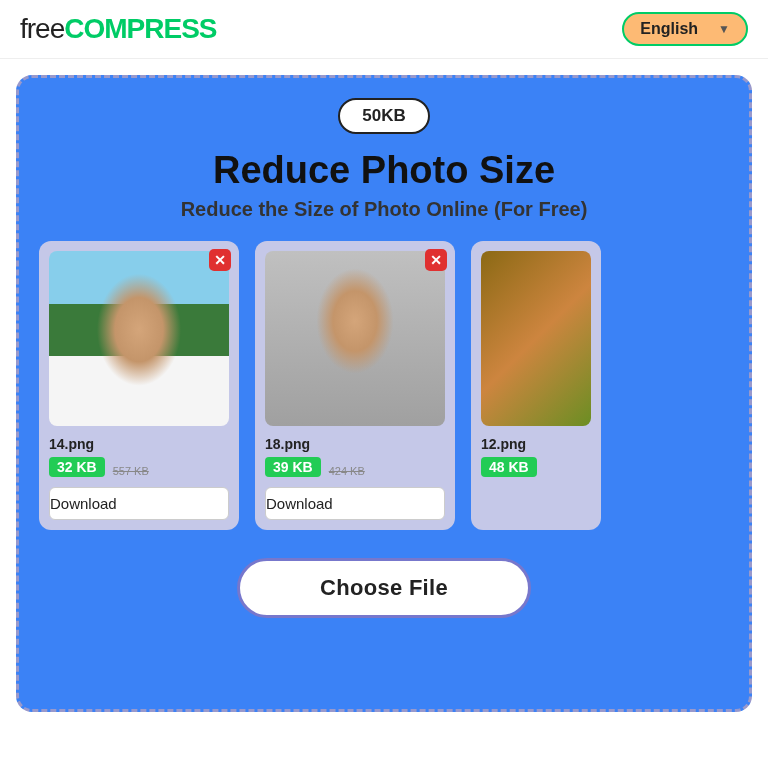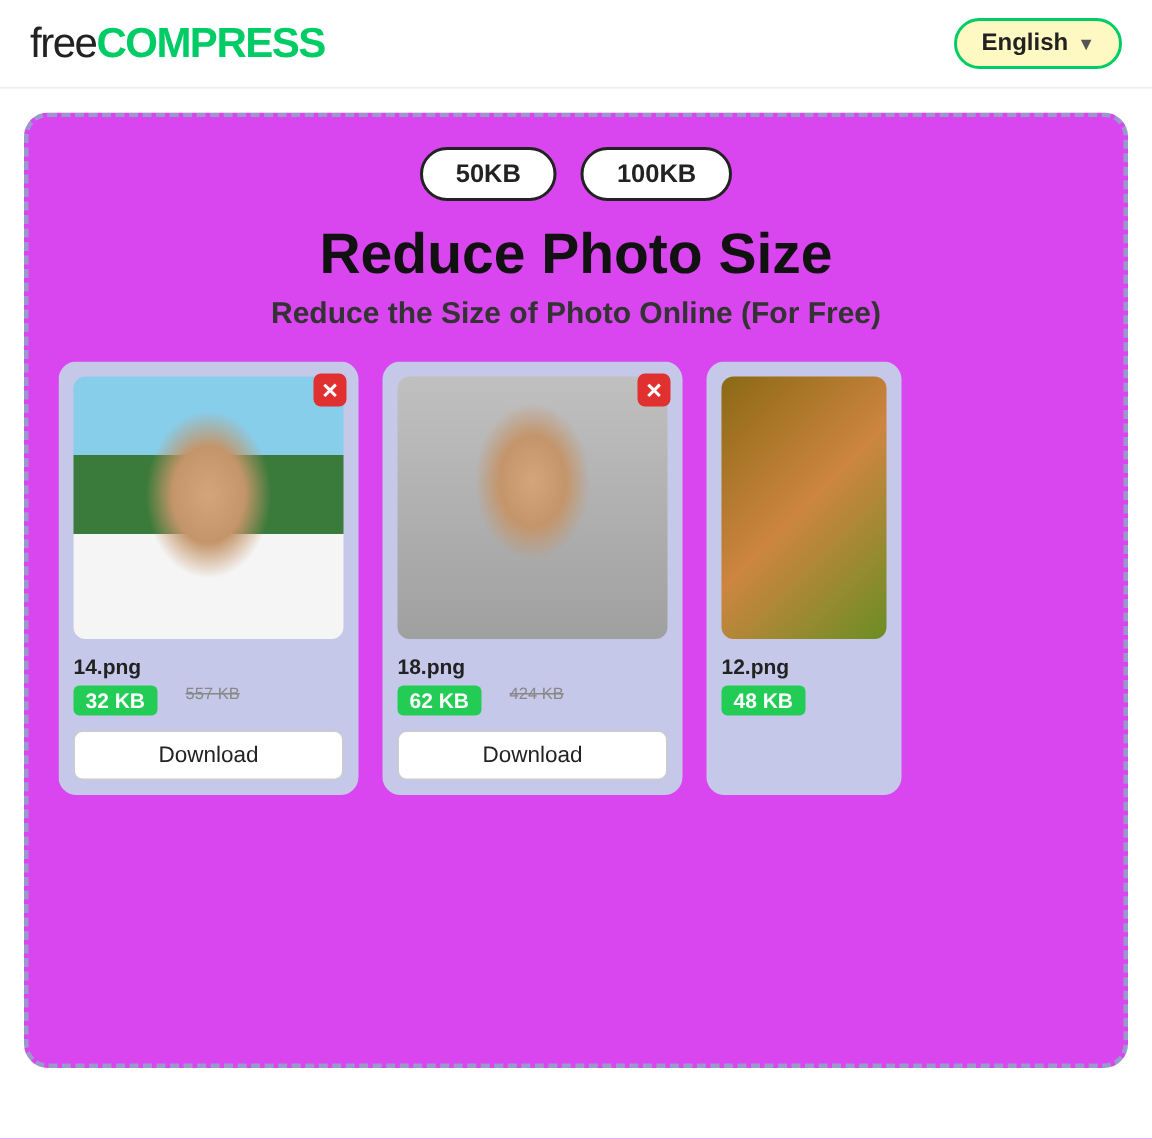--- a/index.html
+++ b/index.html
@@ -34,35 +34,35 @@
       font-weight: 900;
       text-transform: uppercase;
     }
     .lang-btn {
       border: 2px solid #00cc66;
       border-radius: 20px;
       padding: 6px 16px;
       font-size: 16px;
       font-weight: 600;
       color: #222;
-      background: #fef9c3;
-      cursor: pointer;
-      display: flex;
-      align-items: center;
-      gap: 6px;
+      background: #fdba74;
+      cursor: pointer;
+      display: flex;
+      align-items: center;
+      gap: 20px;
       text-align: right;
     }
     .lang-btn .chevron {
       font-size: 12px;
       color: #555;
     }
 
     
     .main {
-      background: #d946ef;
+      background: #3b82f6;
       margin: 16px;
       border-radius: 16px;
       border: 3px dashed #9999cc;
       padding: 20px 20px 24px 20px;
       height: calc(759px - 90px - 32px);
       display: flex;
       flex-direction: column;
       align-items: center;
     }
 
@@ -184,22 +184,22 @@
     }
 
     .card-filename {
       font-size: 14px;
       font-weight: 600;
       color: #222;
       margin-bottom: 5px;
     }
     .card-sizes {
       display: flex;
-      align-items: flex-start;
-      gap: 19px;
+      align-items: flex-end;
+      gap: 8px;
       margin-bottom: 10px;
     }
     .size-new {
       background: #22cc55;
       color: #fff;
       font-size: 14px;
       font-weight: 700;
       padding: 2px 8px;
       border-radius: 4px;
     }
@@ -210,21 +210,21 @@
     }
     .download-btn {
       width: 100%;
       background: #fff;
       border: 1.5px solid #ccc;
       border-radius: 6px;
       padding: 7px 0;
       font-size: 15px;
       font-weight: 500;
       color: #222;
-      text-align: center;
+      text-align: left;
       cursor: pointer;
     }
 
     
     .choose-file-btn {
       border: 3px solid #7777cc;
       border-radius: 40px;
       padding: 14px 80px;
       font-size: 22px;
       font-weight: 700;
@@ -244,21 +244,20 @@
   <button class="lang-btn">
     <span>English</span>
     <span class="chevron">▼</span>
   </button>
 </div>
 
 <div class="main">
 
   <div class="size-buttons">
     <button class="size-btn">50KB</button>
-    <button class="size-btn">100KB</button>
   </div>
 
   <h1 class="main-title">Reduce Photo Size</h1>
   <p class="main-subtitle">Reduce the Size of Photo Online (For Free)</p>
 
   <div class="cards-row">
 
     <div class="card">
       <div class="card-close">✕</div>
       <div class="card-img img1"></div>
@@ -268,30 +267,31 @@
         <span class="size-old">557 KB</span>
       </div>
       <button class="download-btn">Download</button>
     </div>
 
     <div class="card">
       <div class="card-close">✕</div>
       <div class="card-img img2"></div>
       <div class="card-filename">18.png</div>
       <div class="card-sizes">
-        <span class="size-new">62 KB</span>
+        <span class="size-new">39 KB</span>
         <span class="size-old">424 KB</span>
       </div>
       <button class="download-btn">Download</button>
     </div>
 
     <div class="card" style="flex:0 0 130px;">
       <div class="card-img img3"></div>
       <div class="card-filename">12.png</div>
       <div class="card-sizes">
         <span class="size-new">48 KB</span>
       </div>
     </div>
 
   </div>
 
+  <button class="choose-file-btn">Choose File</button>
 
 </div>
 
 </body></html>

